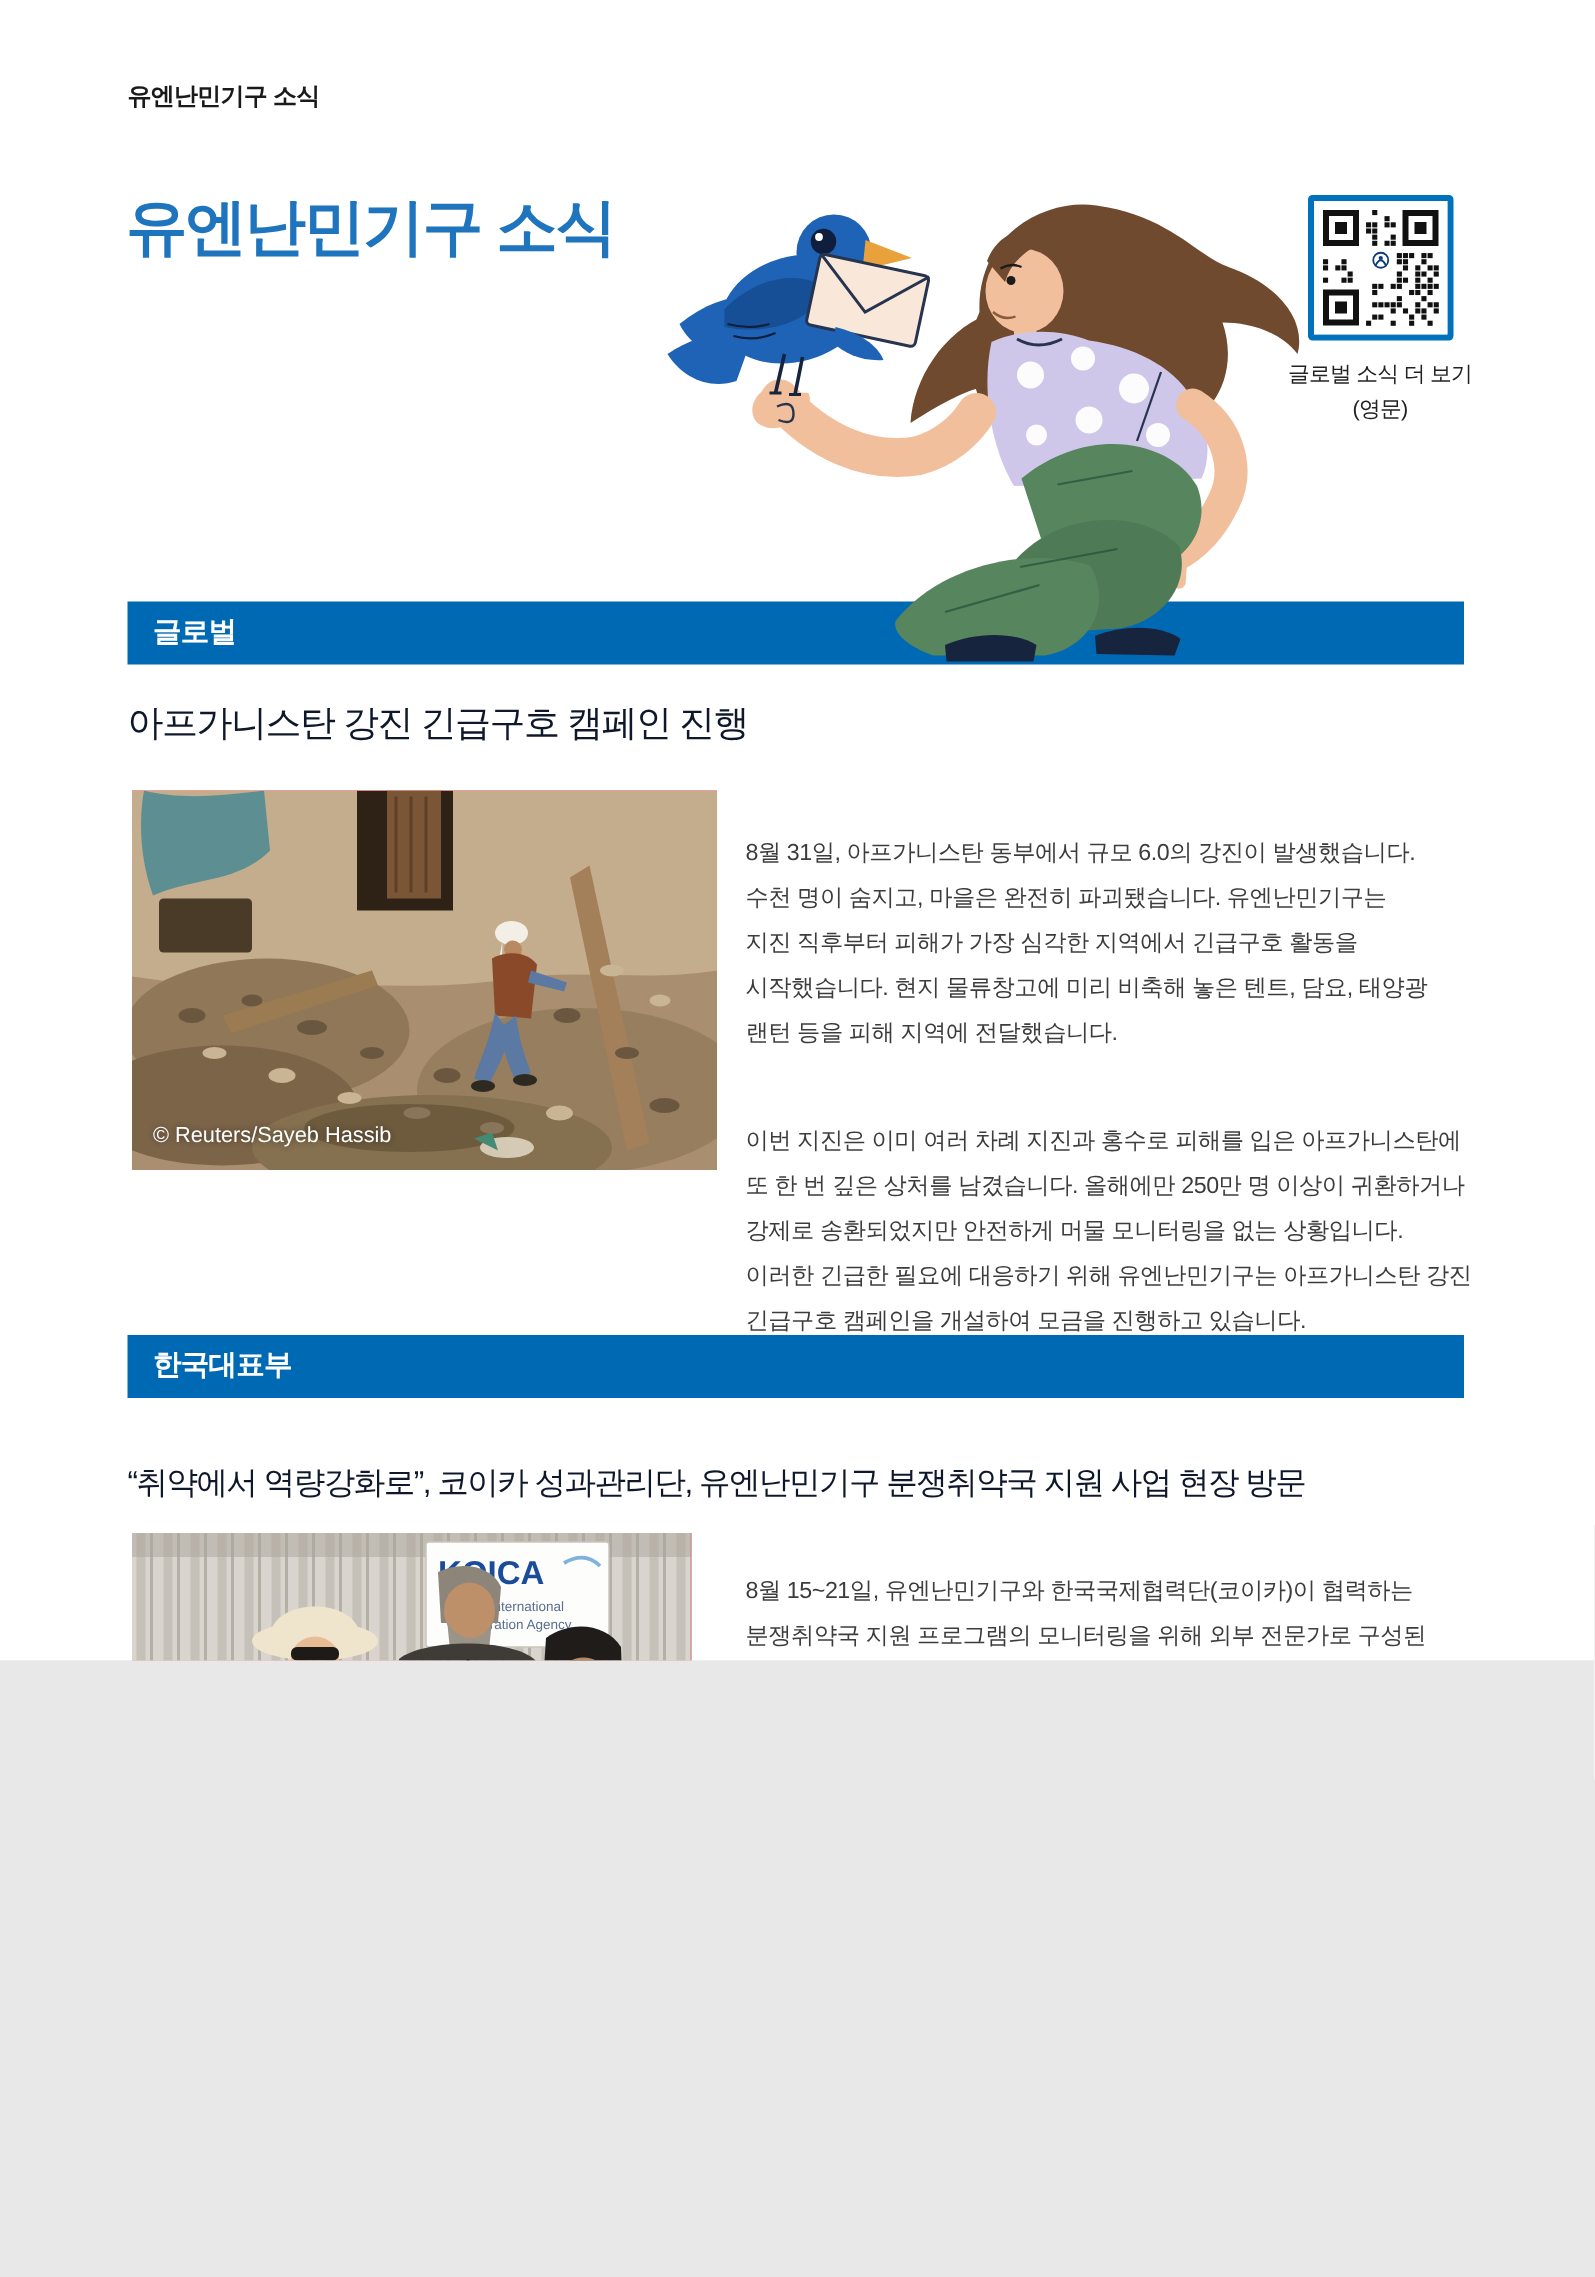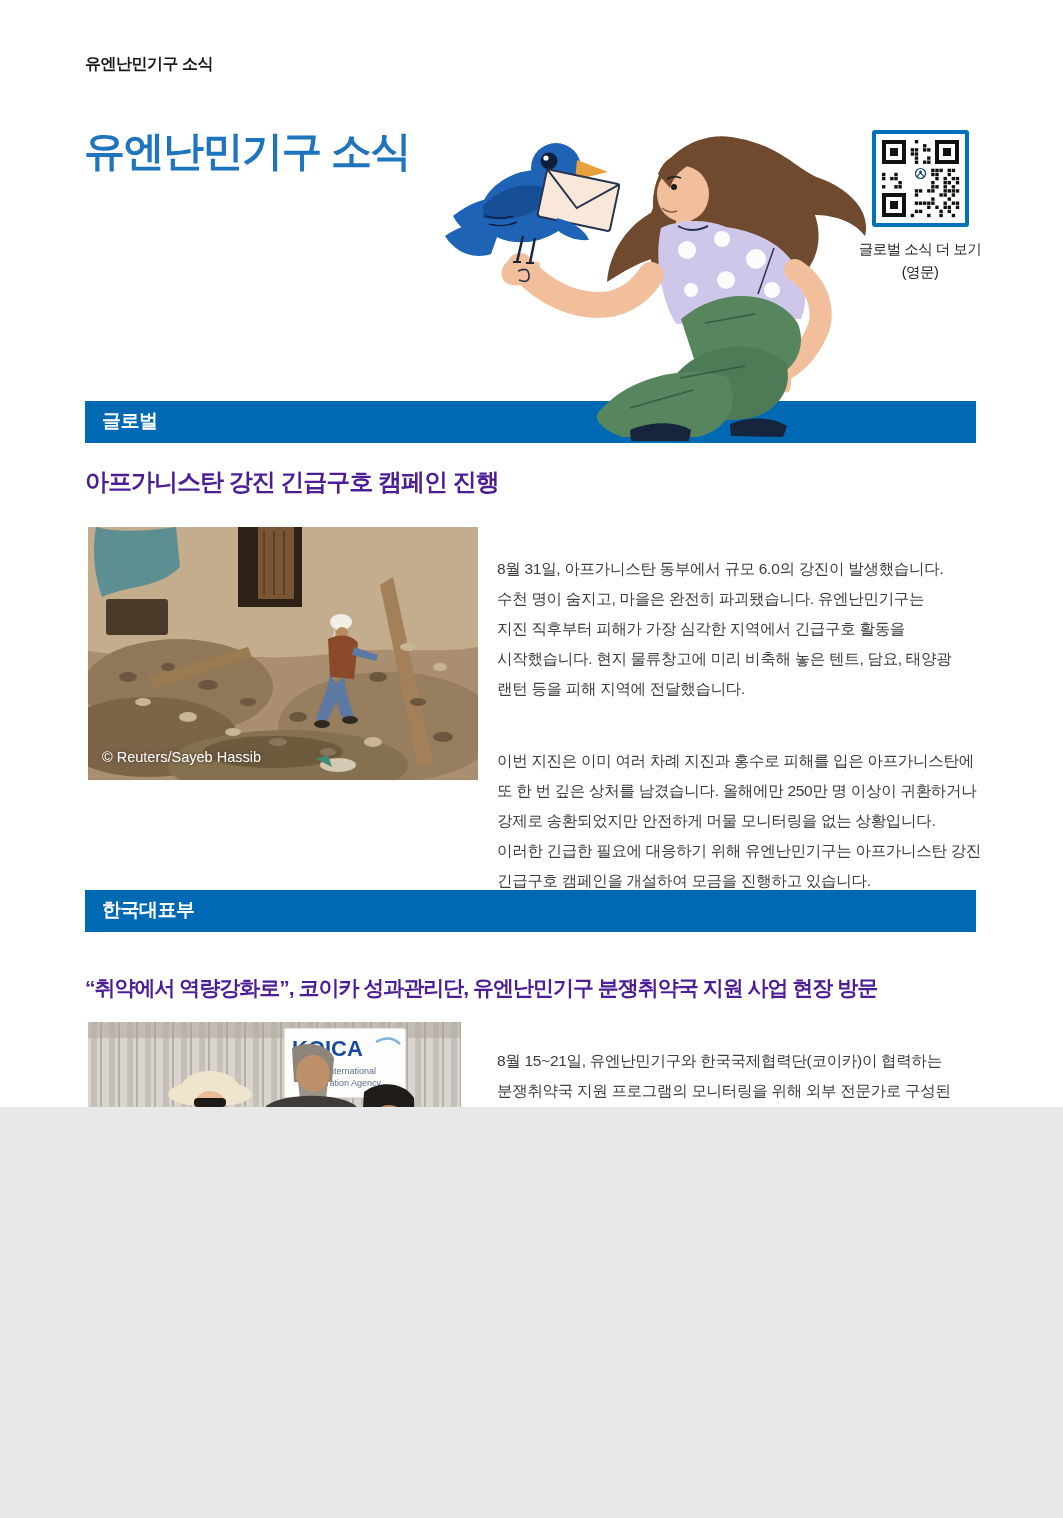--- a/index.html
+++ b/index.html
@@ -26,26 +26,26 @@
     width:89px;height:89px;
   }
   .qr-caption{margin-top:11px;font-size:14.5px;color:#222;line-height:23px;letter-spacing:-0.5px;}
   
   .hero-illustration{position:absolute;left:425px;top:118px;width:460px;height:330px;z-index:3;}
   
   .section-banner{
     position:absolute;left:85px;width:891px;height:42px;background:#0069B4;z-index:2;
   }
   .section-banner .banner-label{
-    color:#fff;font-size:19px;font-weight:700;line-height:42px;padding-left:17px;letter-spacing:-0.5px;font-family:Liberation Mono, monospace;
+    color:#fff;font-size:19px;font-weight:700;line-height:42px;padding-left:17px;letter-spacing:-0.5px;
   }
   .banner-global{top:401px;}
   .banner-korea{top:890px;}
   .headline{
-    position:absolute;left:85px;color:#4c1d95;font-weight:700;white-space:nowrap;letter-spacing:-1px;
+    position:absolute;left:85px;color:#0f172a;font-weight:400;white-space:nowrap;letter-spacing:-1px;
   }
   .headline-global{top:466px;font-size:24px;}
   .headline-korea{top:974px;font-size:21px;text-align:center;}
   .photo{position:absolute;overflow:hidden;background:#ef4444;}
   .photo-global{left:88px;top:527px;width:390px;height:253px;}
   .photo-korea{left:88px;top:1022px;width:373px;height:252px;}
   .photo svg{display:block;width:100%;height:100%;}
   .photo-credit{
     position:absolute;left:14px;bottom:15px;color:#ffffff;font-size:14.5px;
     text-shadow:0 0 4px rgba(0,0,0,.45);letter-spacing:0;

